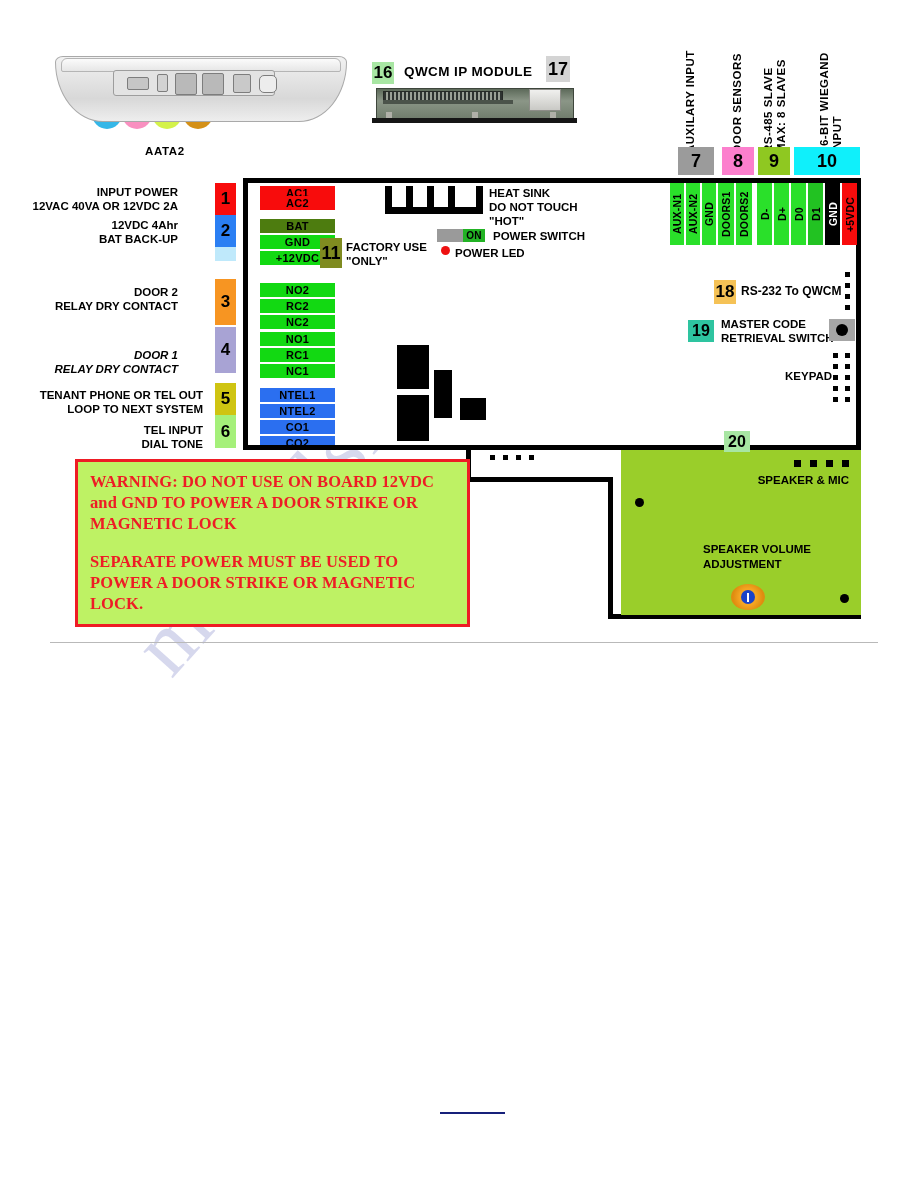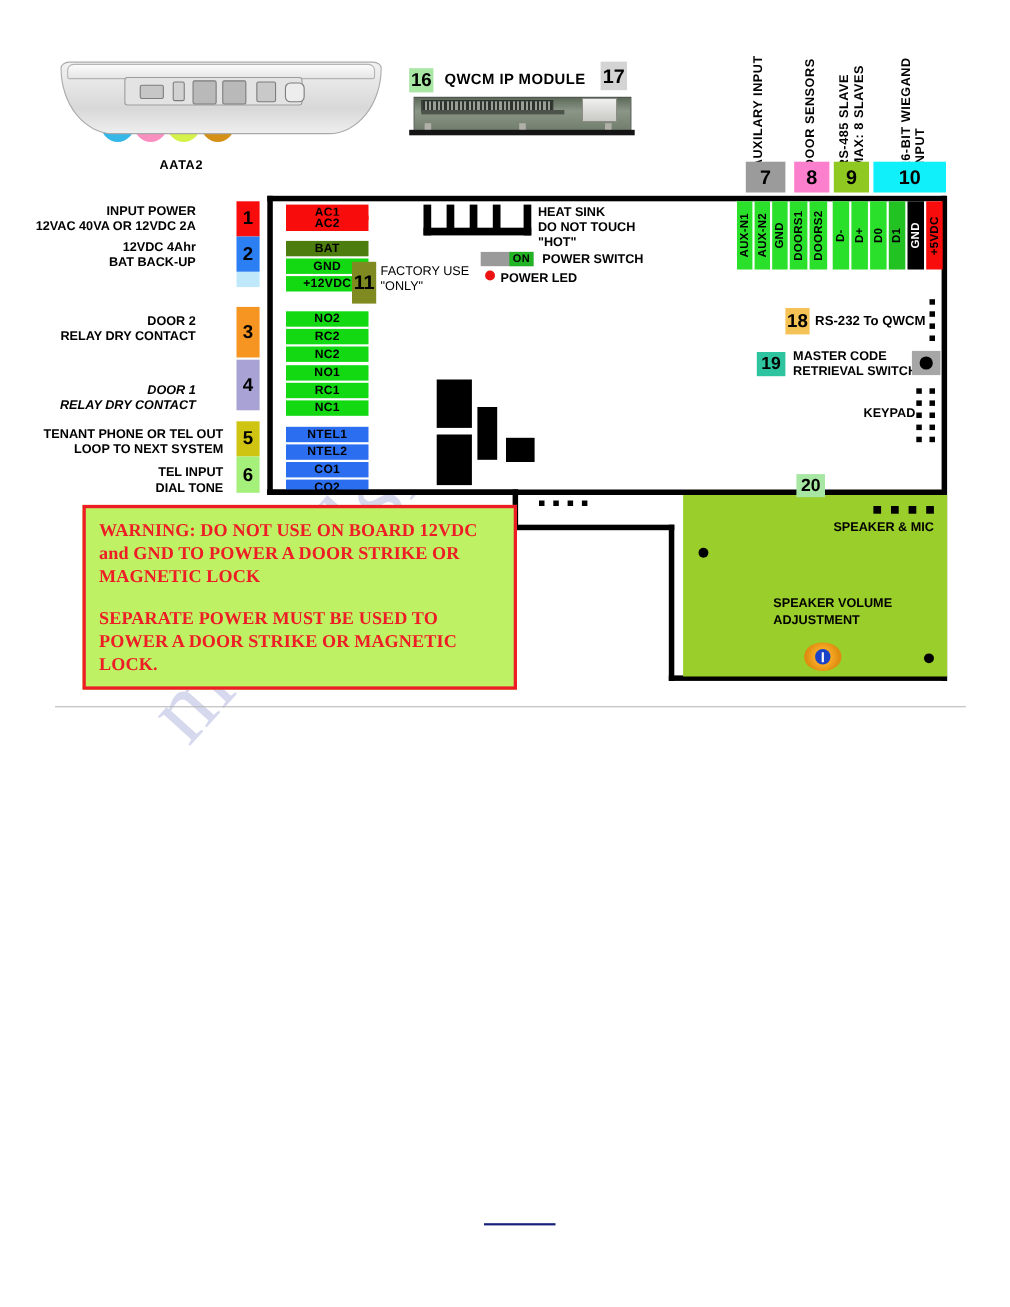--- a/index.html
+++ b/index.html
@@ -248,27 +248,27 @@
     background:#22b324; color:#000; font-size:10px; font-weight:bold;
     display:flex; align-items:center; justify-content:center; letter-spacing:.3px;
   }
   #power-led-dot {
     position:absolute; left:441px; top:246px; width:9px; height:9px;
     border-radius:50%; background:#ee1111; z-index:3;
   }
 
   
   #badge-11 {
-    position:absolute; left:320px; top:238px; width:22px; height:38px;
+    position:absolute; left:320px; top:238px; width:22px; height:30px;
     background:#7f8b20; color:#000; font-weight:bold; font-size:18px;
     display:flex; align-items:center; justify-content:center; z-index:4;
   }
   #factory-use-label {
     position:absolute; left:346px; top:240px;
-    font-size:11.5px; font-weight:normal; line-height:1.25;
+    font-size:11.5px; font-weight:bold; line-height:1.25;
     white-space:pre-line; z-index:4;
   }
 
   
   .blk { position:absolute; background:#000; z-index:3; }
 
   
   .vterm {
     position: absolute;
     top: 183px;

